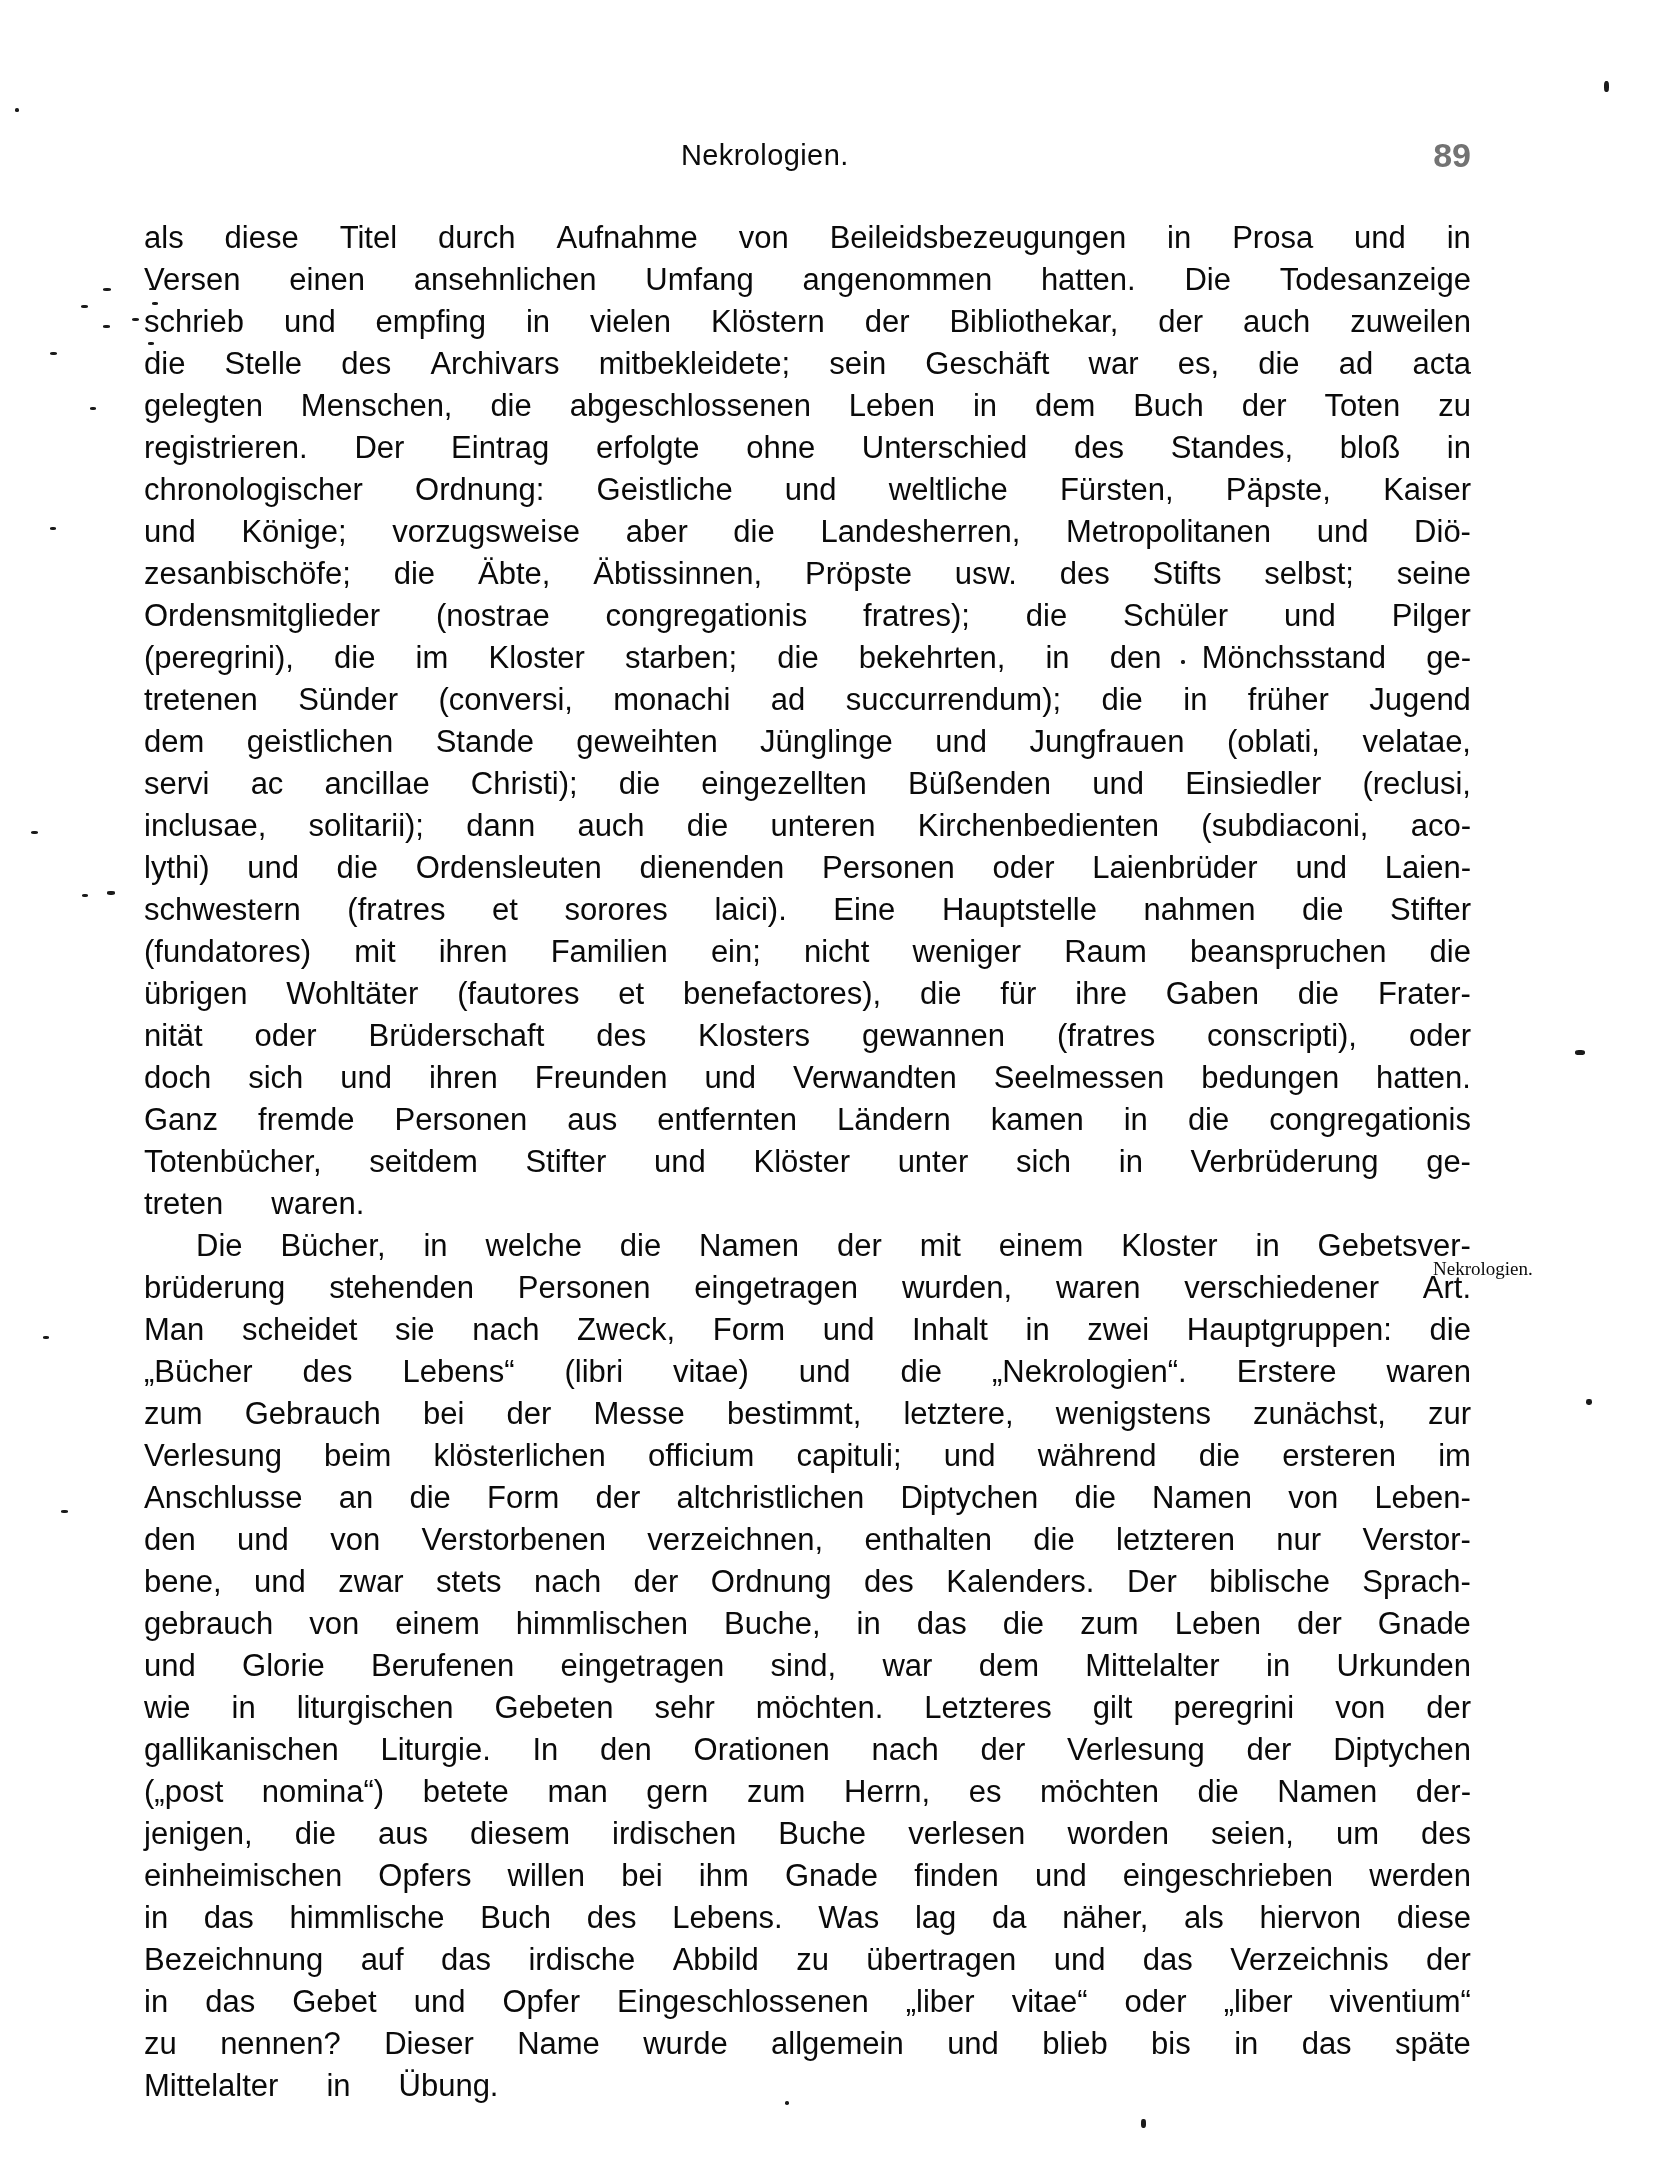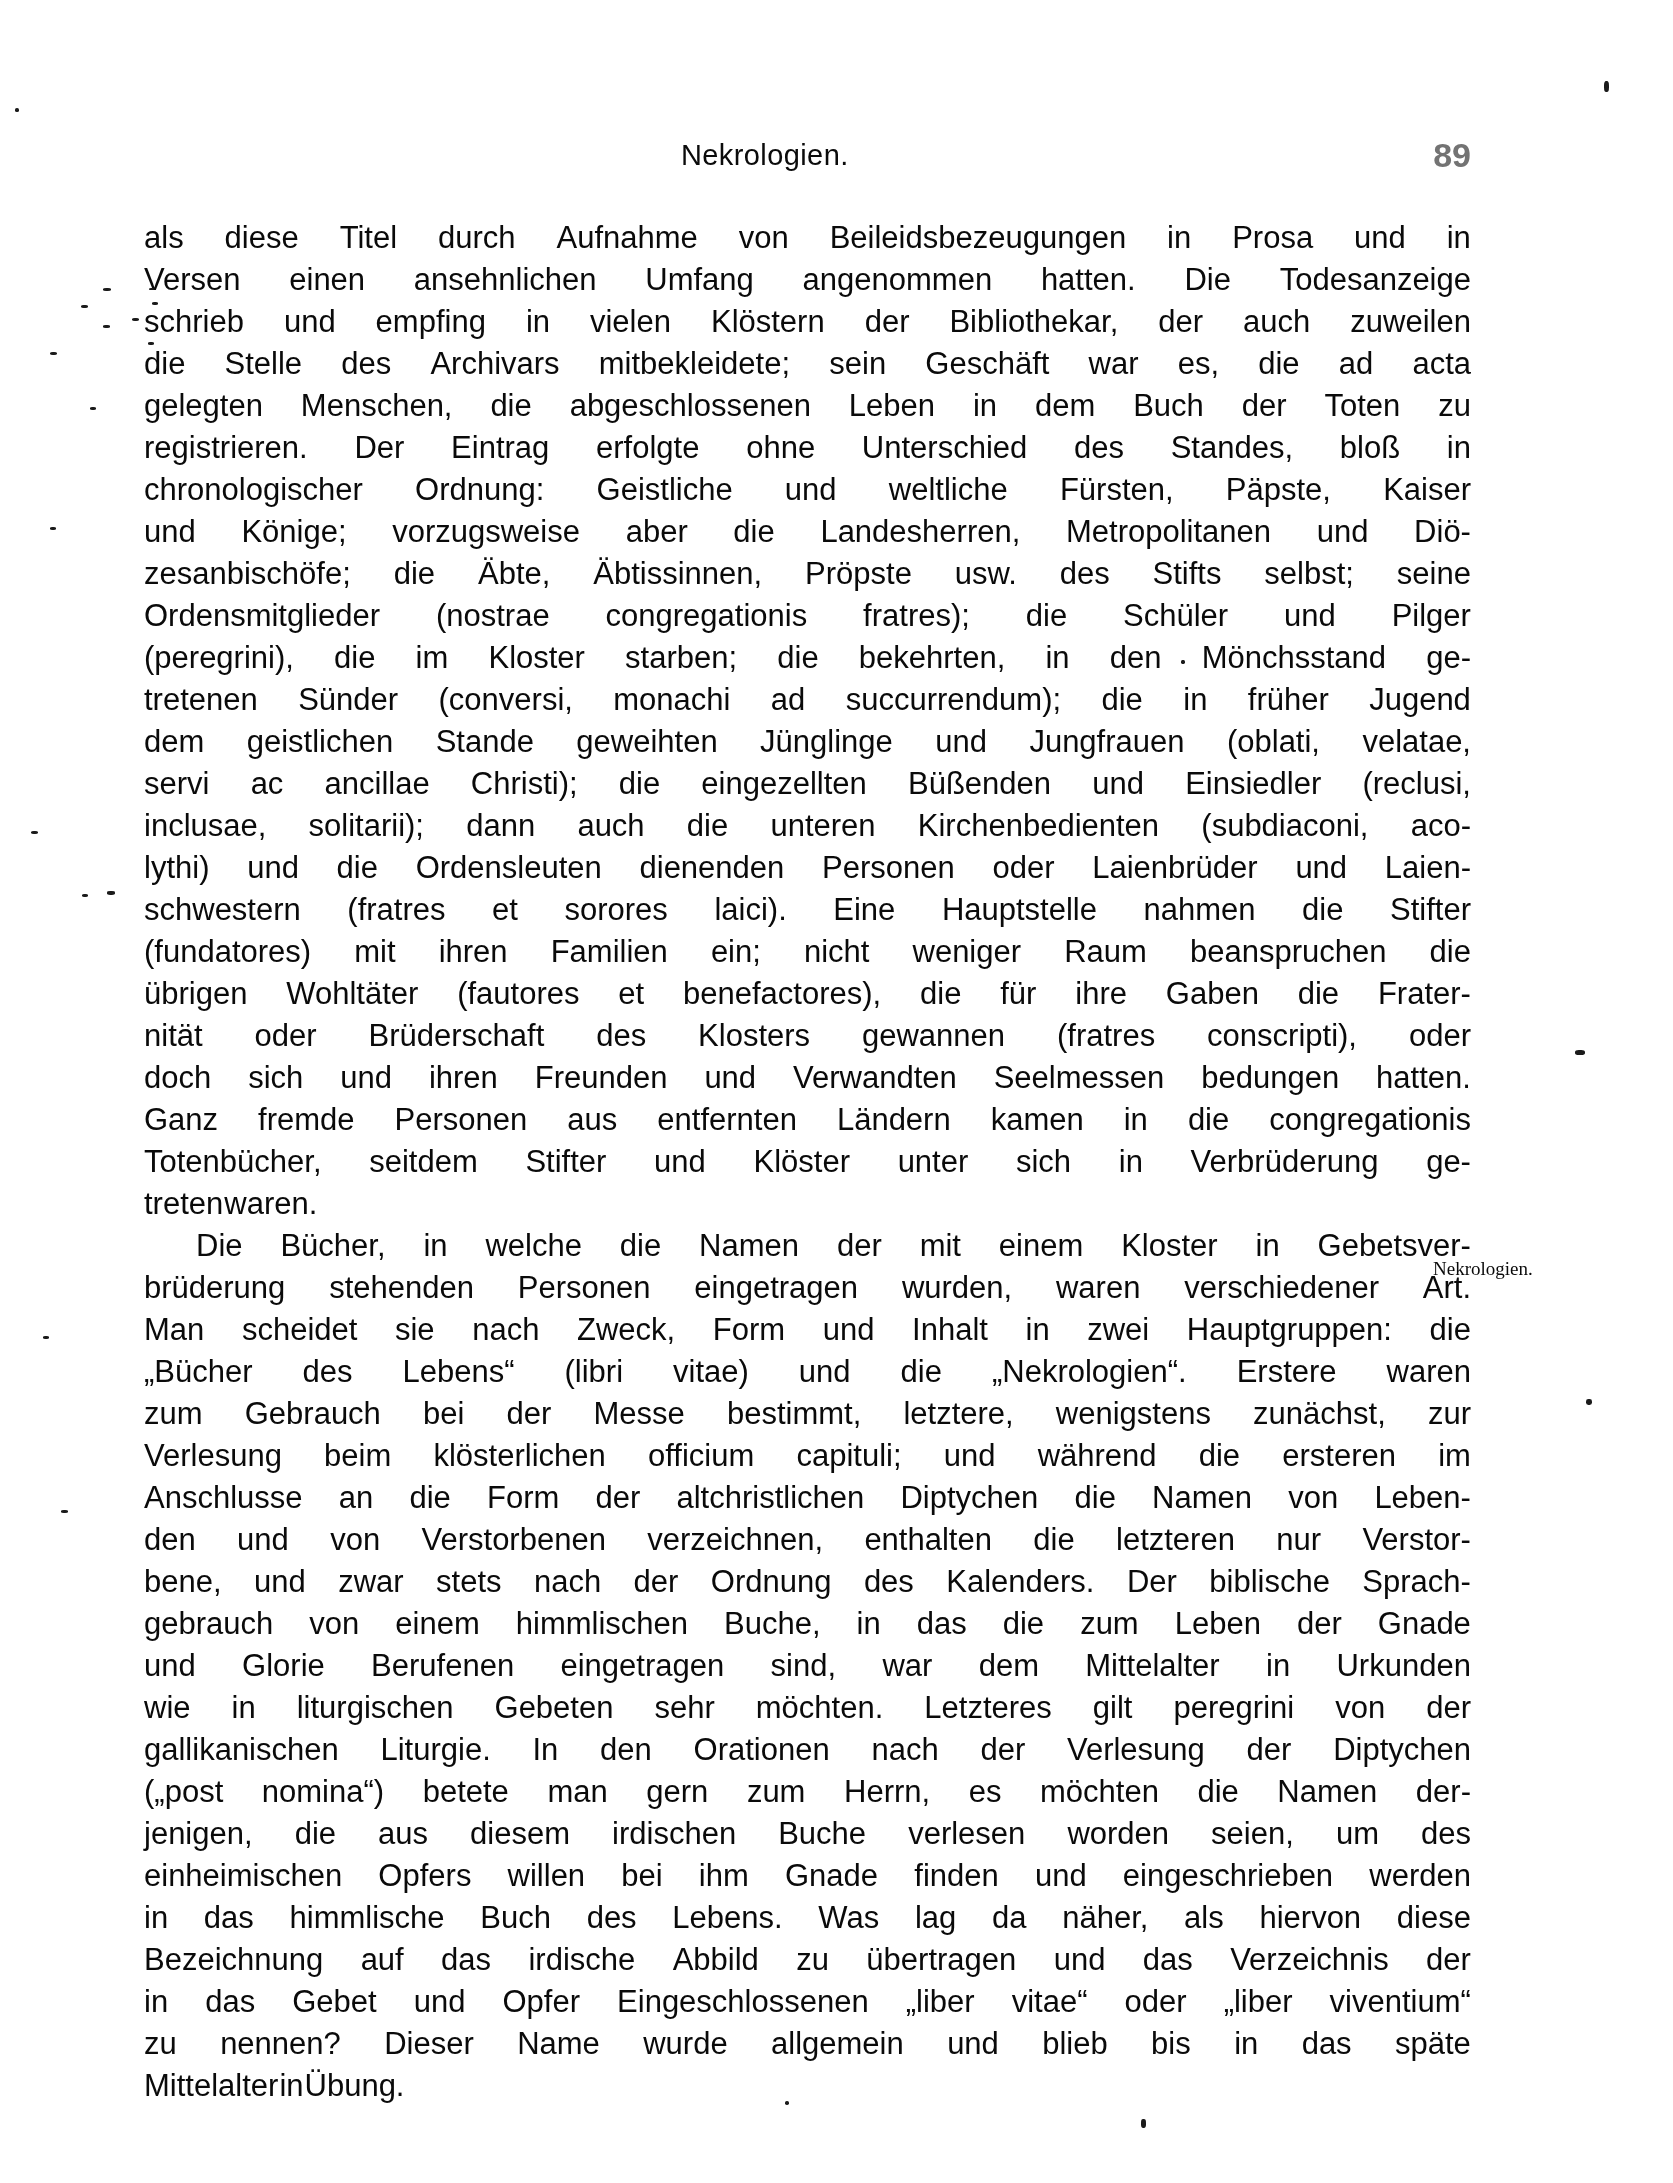--- a/index.html
+++ b/index.html
@@ -72,20 +72,21 @@
   .line > span.w {
     display: inline-block;
   }
   
   .line.just {
     justify-content: space-between;
   }
   
   .line.last {
     justify-content: flex-start;
+    gap: 47px;
   }
   .line.last > span.w + span.w {
     margin-left: 1px;
   }
   
   .line.indent {
     padding-left: 52px;
   }
 
   

